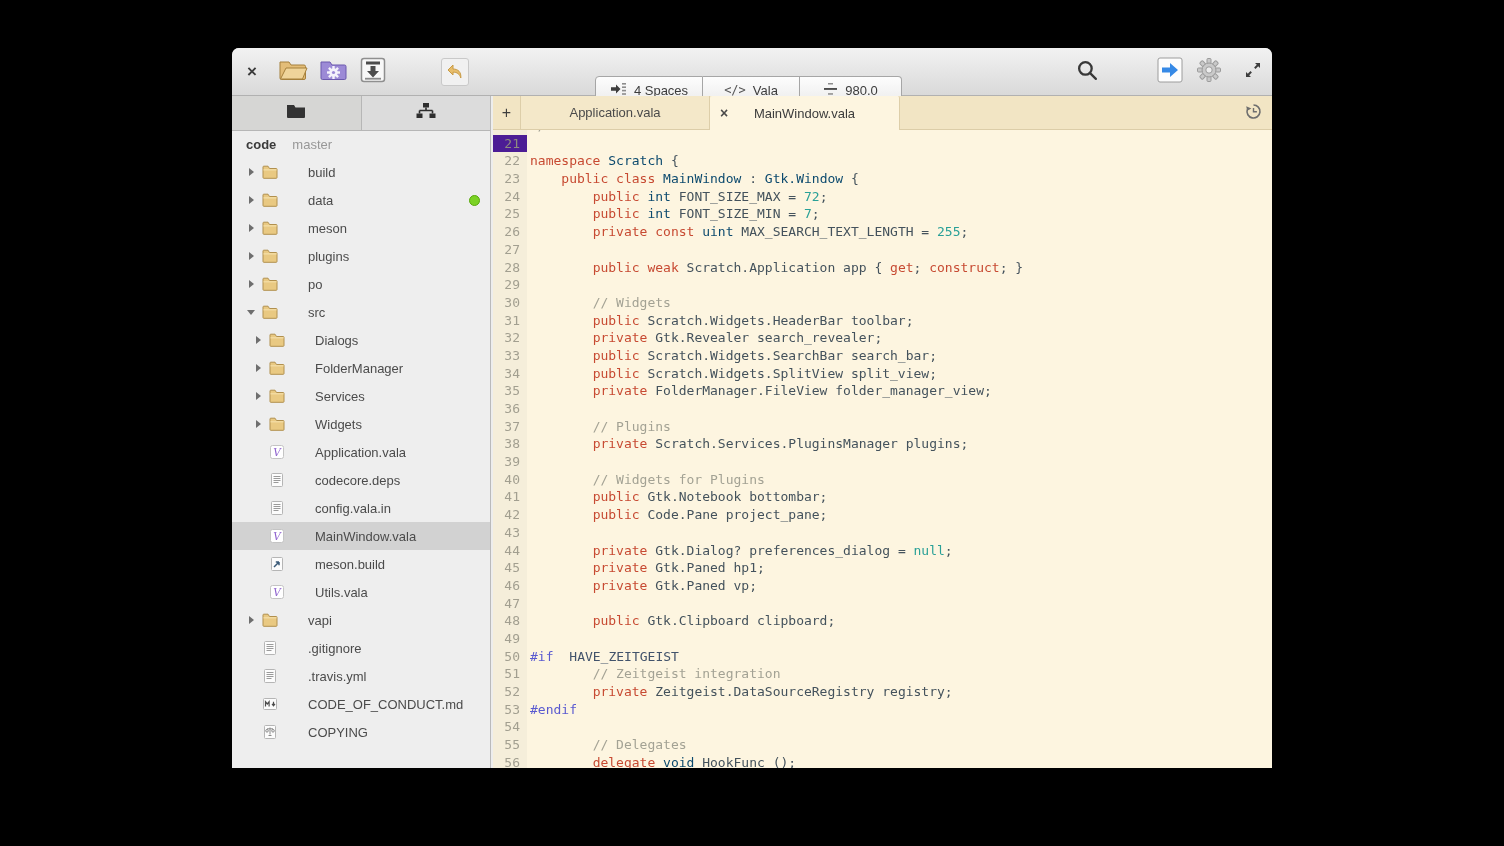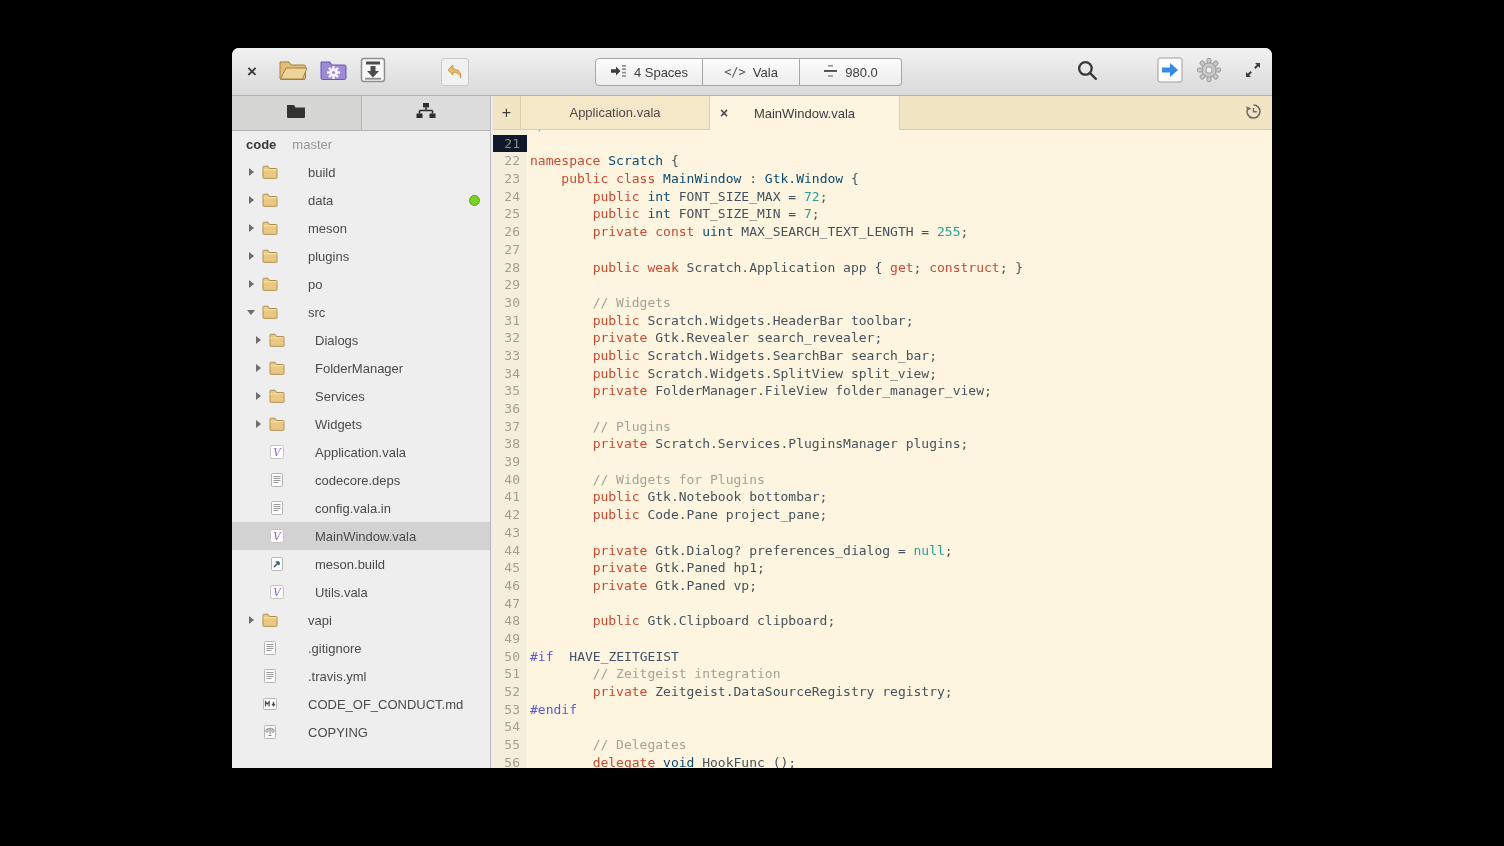--- a/index.html
+++ b/index.html
@@ -13,21 +13,21 @@
   .headerbar{position:absolute;left:0;top:0;width:100%;height:48px;box-sizing:border-box;
              background:linear-gradient(#f2f2f2,#d9d9d9);border-bottom:1px solid #b1b1b1;}
   .hb-item{position:absolute;top:0;height:48px;display:flex;align-items:center;justify-content:center;}
   .btn-close{left:6px;width:28px;font-size:17px;font-weight:bold;color:#3a3a3a;}
   .btn-openfolder{left:44px;width:34px;}
   .btn-plugins{left:85px;width:32px;}
   .btn-save{left:126px;width:30px;}
   .btn-undo{left:208px;width:30px;}
   .undo-box{width:28px;height:28px;border:1px solid #c9c9c9;border-radius:3px;background:#f1f1f1;
             display:flex;align-items:center;justify-content:center;box-sizing:border-box;}
-  .center-group{position:absolute;left:363px;top:10px;height:28px;display:flex;}
+  .center-group{position:absolute;left:363px;top:28px;height:28px;display:flex;}
   .hbtn{display:flex;align-items:center;justify-content:center;gap:7px;box-sizing:border-box;
         background:linear-gradient(#fdfdfd,#ececec);border:1px solid #a6a6a6;
         font-size:13px;color:#3c3c3c;}
   .hbtn.b1{width:108px;border-radius:4px 0 0 4px;}
   .hbtn.b2{width:97px;border-left:none;}
   .hbtn.b3{width:102px;border-left:none;border-radius:0 4px 4px 0;}
   .code-glyph{font-family:"DejaVu Sans Mono",monospace;font-size:12px;color:#555;}
   .btn-search{left:840px;width:30px;}
   .btn-share{left:923px;width:30px;}
   .btn-settings{left:962px;width:30px;}
@@ -71,21 +71,21 @@
   .tab .close{position:absolute;left:10px;top:0;height:100%;display:flex;align-items:center;
               font-size:14px;font-weight:bold;color:#4a4a4a;}
   .history{position:absolute;right:6px;top:0;height:34px;width:26px;
            display:flex;align-items:center;justify-content:center;}
 
   .codearea{position:absolute;top:34px;left:0;right:0;bottom:0;overflow:hidden;}
   .lines{position:absolute;top:-13px;left:0;right:0;
          font-family:"DejaVu Sans Mono",monospace;font-size:13px;}
   .crow{display:flex;height:17.7px;line-height:17.7px;}
   .ln{flex:none;width:27px;text-align:right;padding-right:7px;background:#f5eeda;color:#a29f90;}
-  .ln.cur{background:#0f172a;color:#8f8c7e;}
+  .ln.cur{background:#4c1d95;color:#8f8c7e;}
   .lc{white-space:pre;padding-left:3px;}
   .tok-x{color:#44525c;}
   .tok-k{color:#c74a32;}
   .tok-t{color:#0c4a6e;}
   .tok-n{color:#29a097;}
   .tok-c{color:#a3a294;}
   .tok-p{color:#5a5ad0;text-align:center;}
   .tok-d{color:#42536b;margin-left:8px;}
 </style>
 </head>

